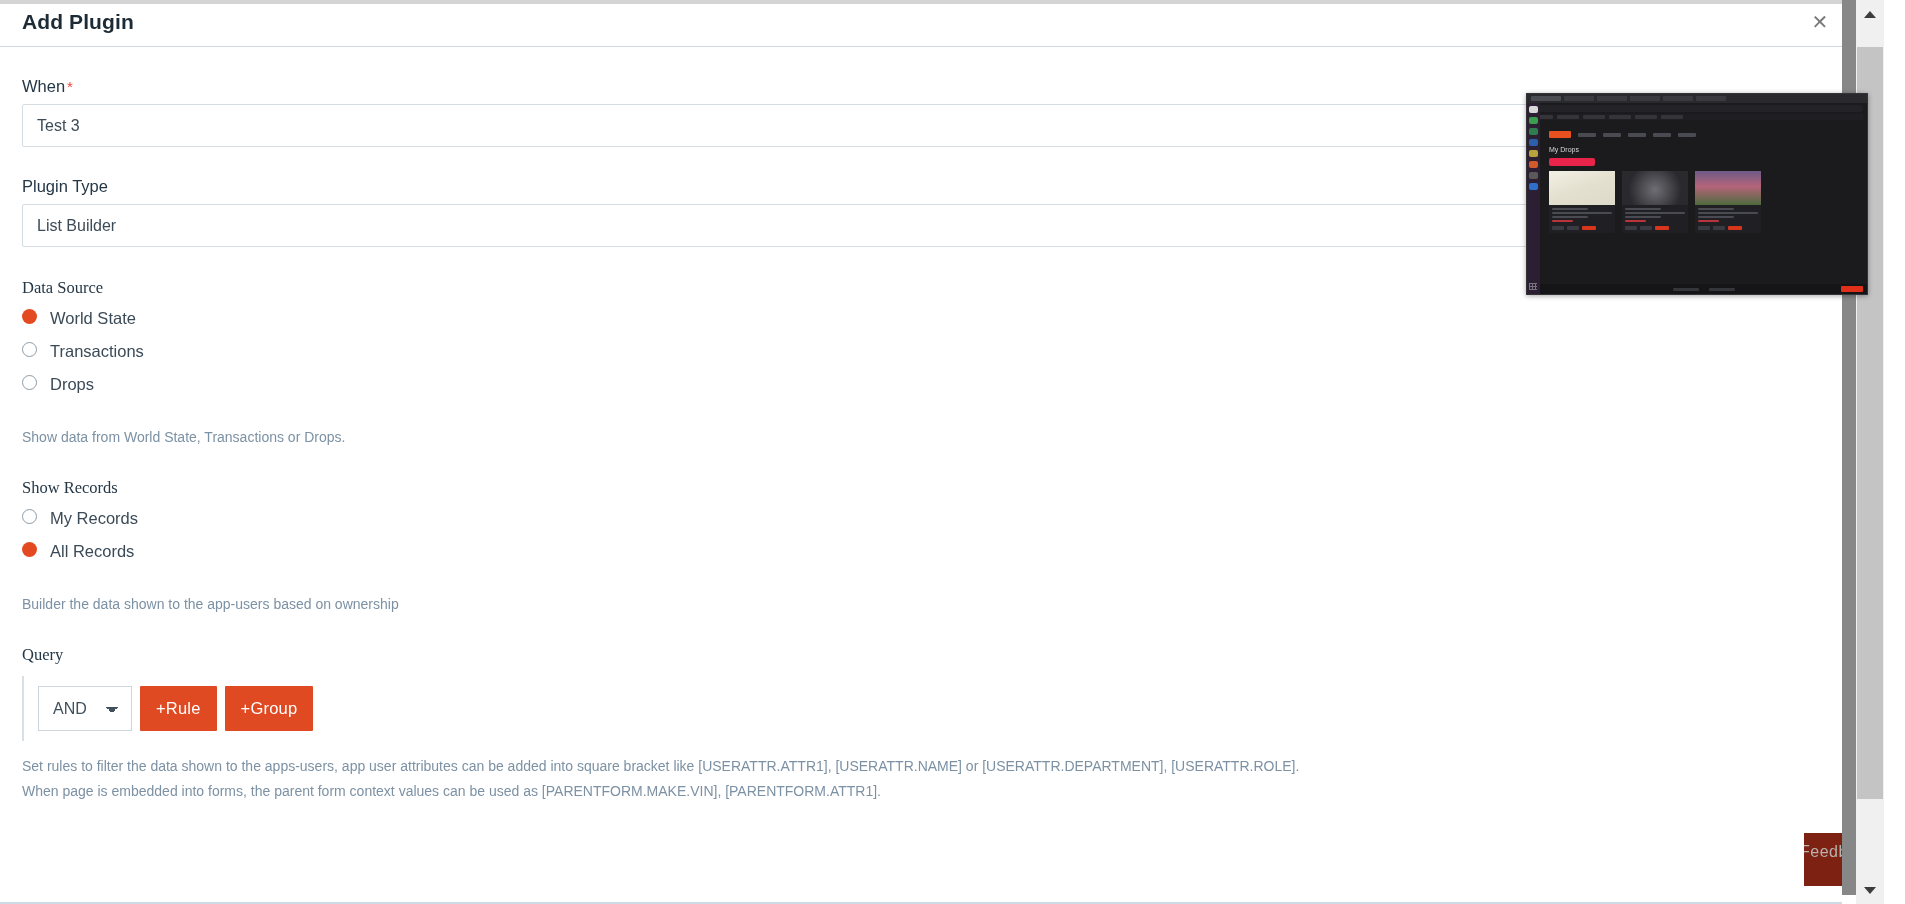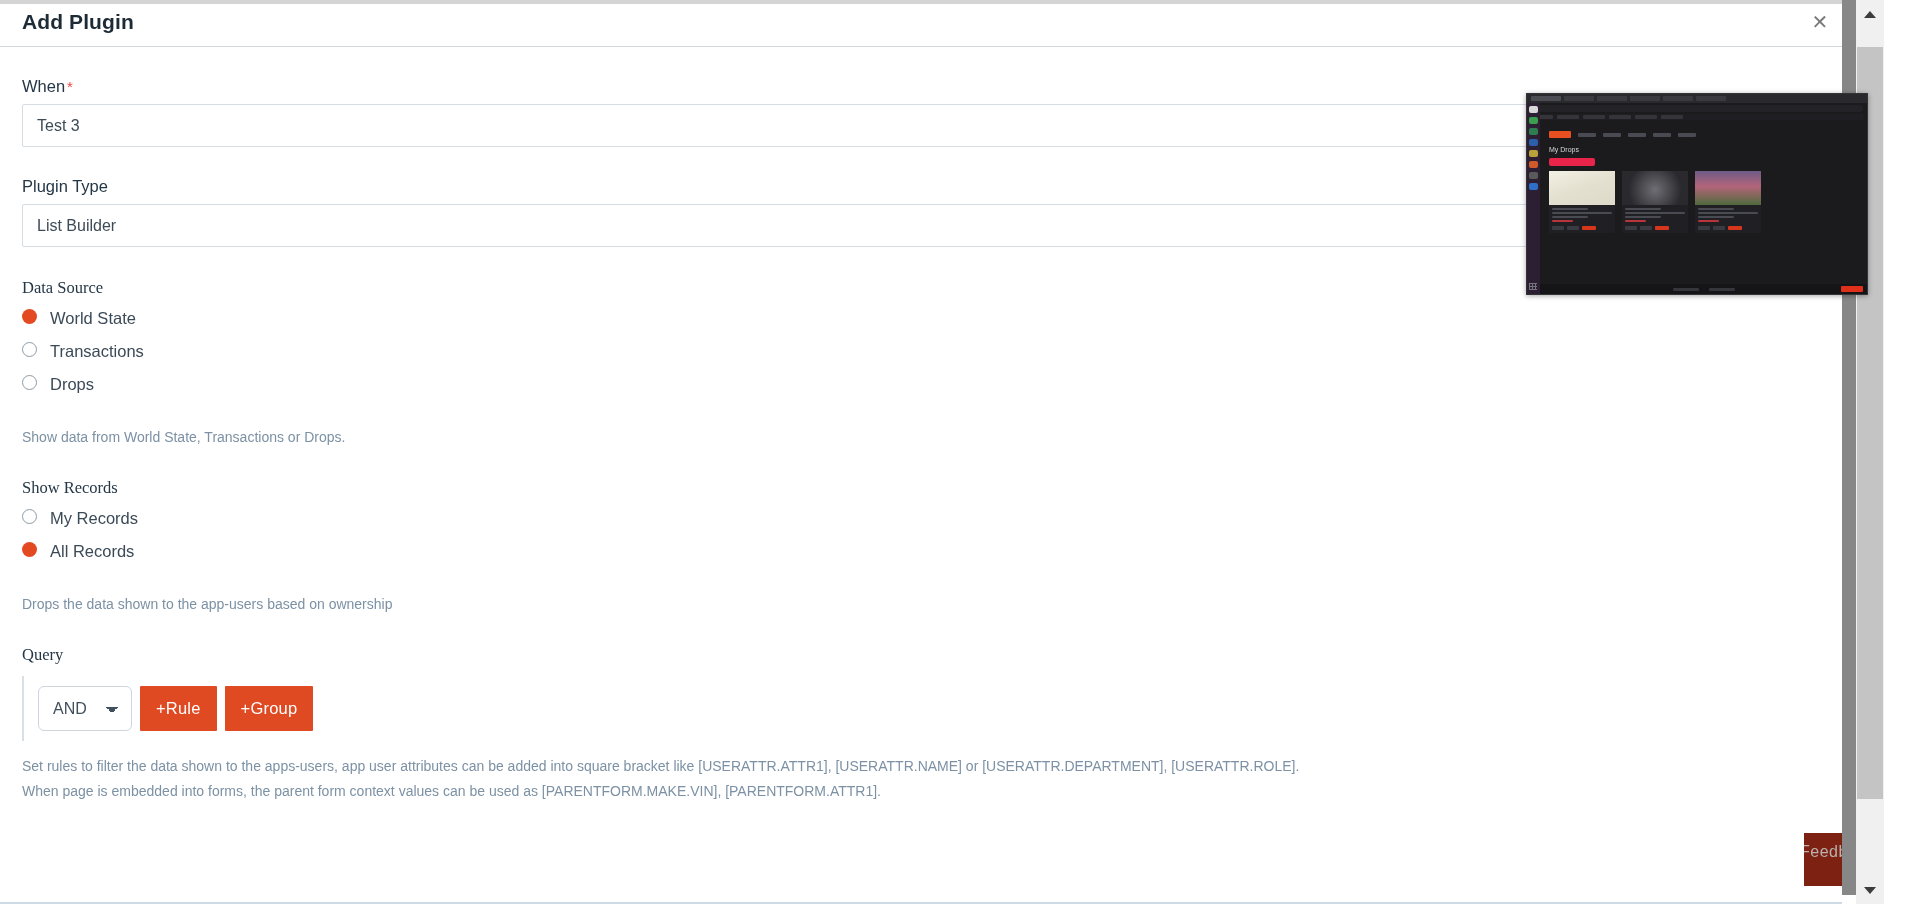--- a/index.html
+++ b/index.html
@@ -164,21 +164,21 @@
     align-items: center;
     gap: 8px;
     width: fit-content;
   }
 
   .cond-select {
     box-sizing: border-box;
     width: 94px;
     height: 45px;
     border: 1px solid #cdd6dc;
-    border-radius: 6px;
+    border-radius: 0;
     background: #ffffff;
     color: #41505d;
     font-size: 16px;
     padding: 0 8px 0 14px;
     font-family: "Liberation Sans", sans-serif;
     outline: none;
     appearance: none;
     -webkit-appearance: none;
     background-image:
       linear-gradient(45deg, transparent 50%, #41505d 50%),
@@ -434,21 +434,21 @@
       <div class="group-title">Show Records</div>
 
       <div class="radio-row">
         <span class="radio-dot off"></span>
         <span class="radio-label">My Records</span>
       </div>
       <div class="radio-row">
         <span class="radio-dot on"></span>
         <span class="radio-label">All Records</span>
       </div>
-      <div class="helper-text">Drops the data shown to the app-users based on ownership</div>
+      <div class="helper-text">Builder the data shown to the app-users based on ownership</div>
 
       <div class="group-title">Query</div>
 
       <div class="query-box">
         <select class="cond-select">
           <option>AND</option>
           <option>OR</option>
         </select>
         <button class="btn-orange">+Rule</button>
         <button class="btn-orange">+Group</button>

